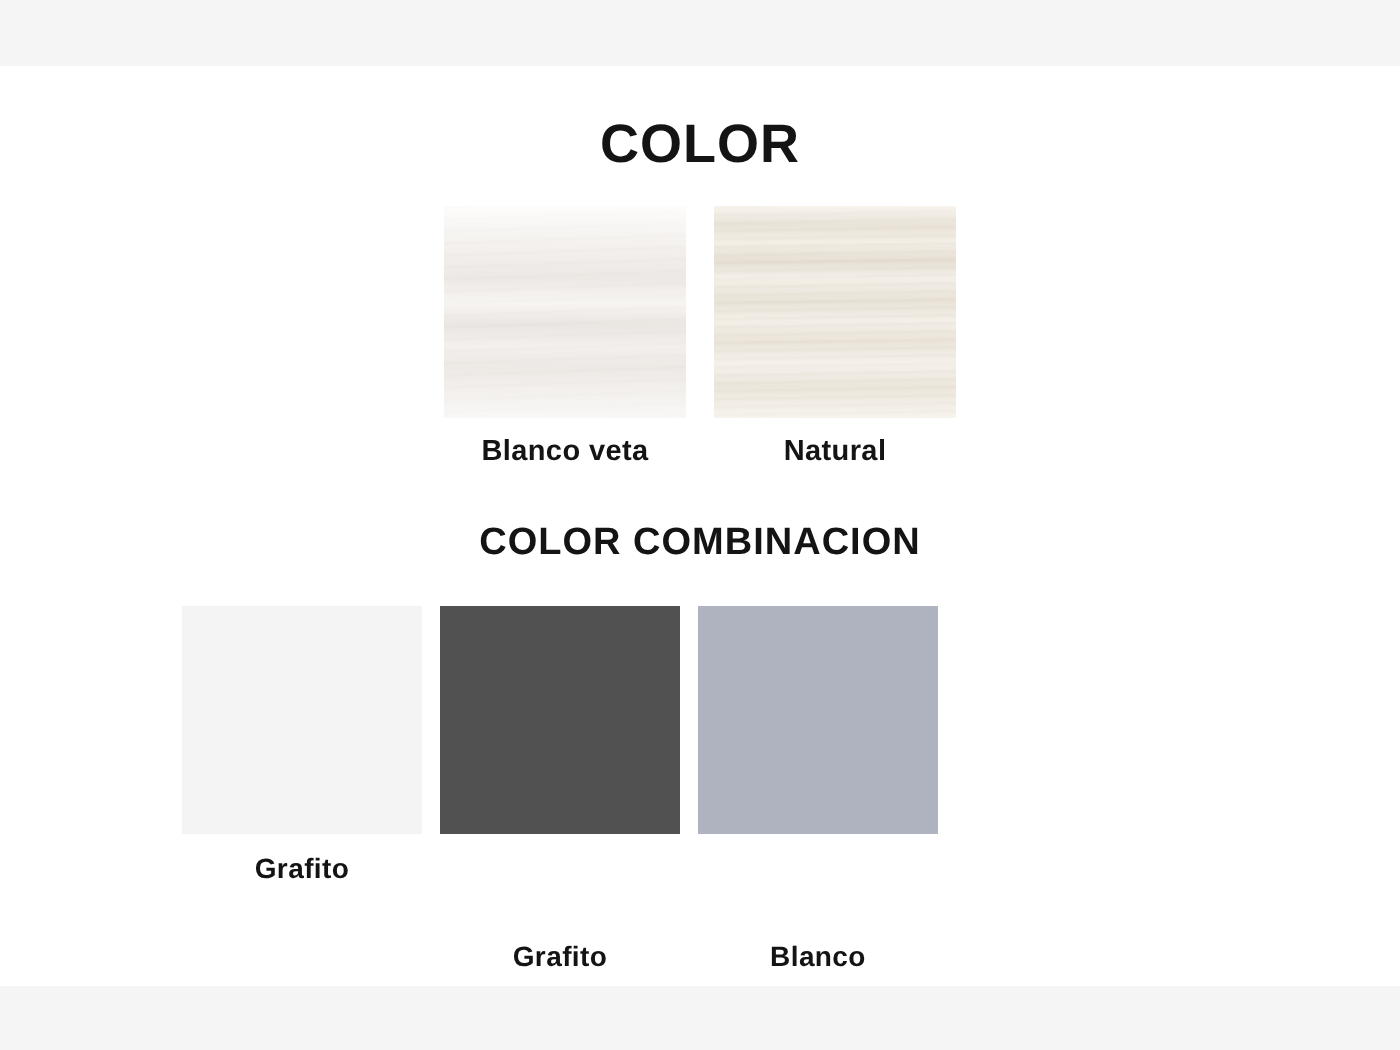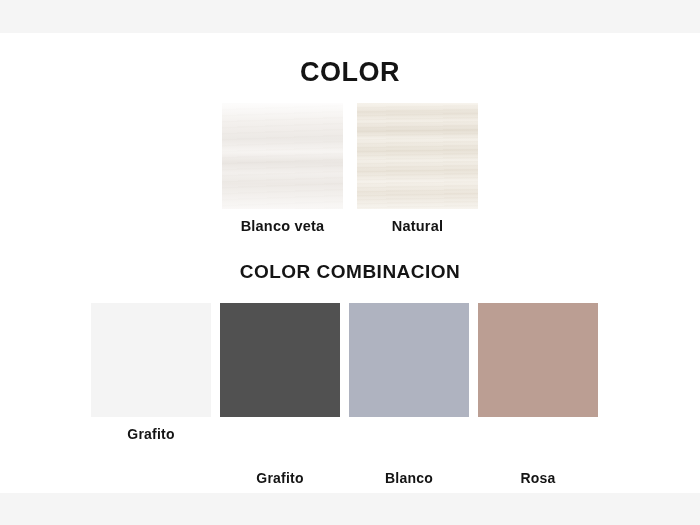--- a/index.html
+++ b/index.html
@@ -160,20 +160,16 @@
     <div class="swatch-cell">
       <div class="swatch" style="background-color: rgb(81, 81, 81);"></div>
       <div class="swatch-label">Grafito</div>
     </div>
 
     <div class="swatch-cell">
       <div class="swatch" style="background-color: rgb(175, 179, 192);"></div>
       <div class="swatch-label">Blanco</div>
     </div>
 
-    <div class="swatch-cell">
-      <div class="swatch" style="background-color: rgb(187, 158, 147);"></div>
-      <div class="swatch-label">Rosa</div>
-    </div>
 
   </div>
 
 </div>
 
 </body></html>

